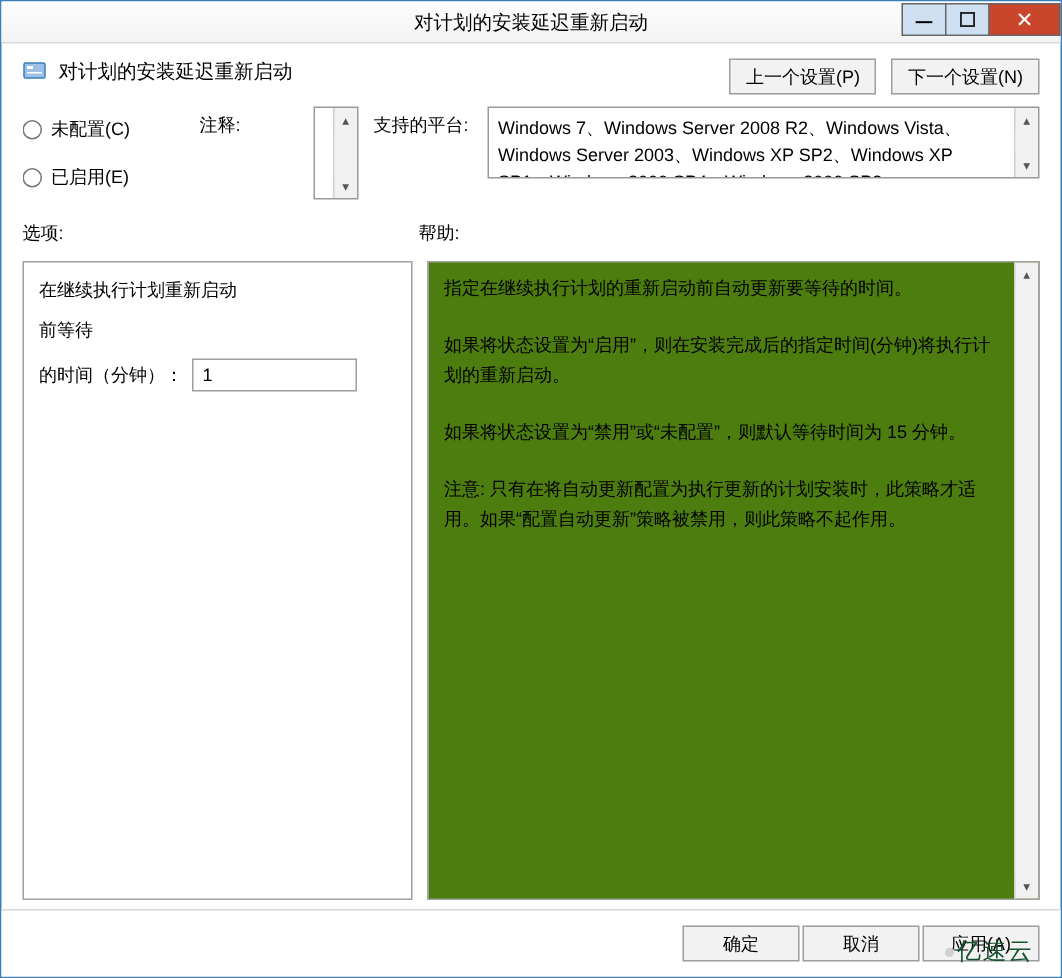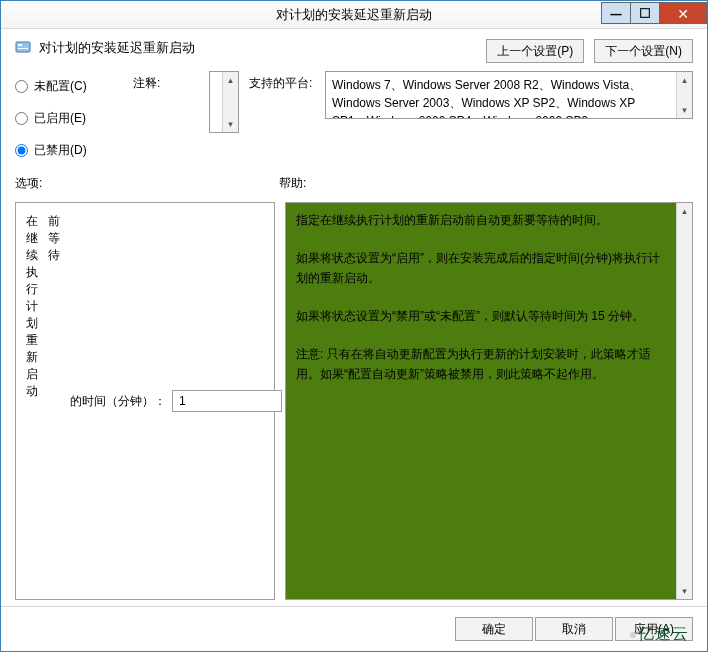--- a/index.html
+++ b/index.html
@@ -189,21 +189,21 @@
     gap: 10px;
     padding: 6px 14px 6px 14px;
     min-height: 0;
   }
   .options-box {
     width: 260px;
     border: 1px solid #a0a0a0;
     background: #fff;
     padding: 10px 10px;
     display: flex;
-    flex-direction: row;
+    flex-direction: column;
     gap: 10px;
     font-size: 12px;
   }
   .minutes-row {
     display: flex;
     align-items: center;
     gap: 6px;
   }
   .minutes-row .lbl { white-space: nowrap; }
   .spinbox {
@@ -326,24 +326,20 @@
   <div class="upper">
     <div class="left-col">
       <div class="radio-row">
         <input type="radio" name="state" id="r-nc" style="">
         <label for="r-nc">未配置(C)</label>
       </div>
       <div class="radio-row">
         <input type="radio" name="state" id="r-en" style="">
         <label for="r-en">已启用(E)</label>
       </div>
-      <div class="radio-row">
-        <input type="radio" name="state" id="r-di" checked="" style="">
-        <label for="r-di">已禁用(D)</label>
-      </div>
     </div>
     <div class="right-col">
       <div class="field-row">
         <div class="field-label">注释:</div>
         <div class="textarea-wrap">
           <div class="comment-text"></div>
           <div class="vscroll">
             <div class="arrow">▴</div>
             <div class="track"></div>
             <div class="arrow">▾</div>

